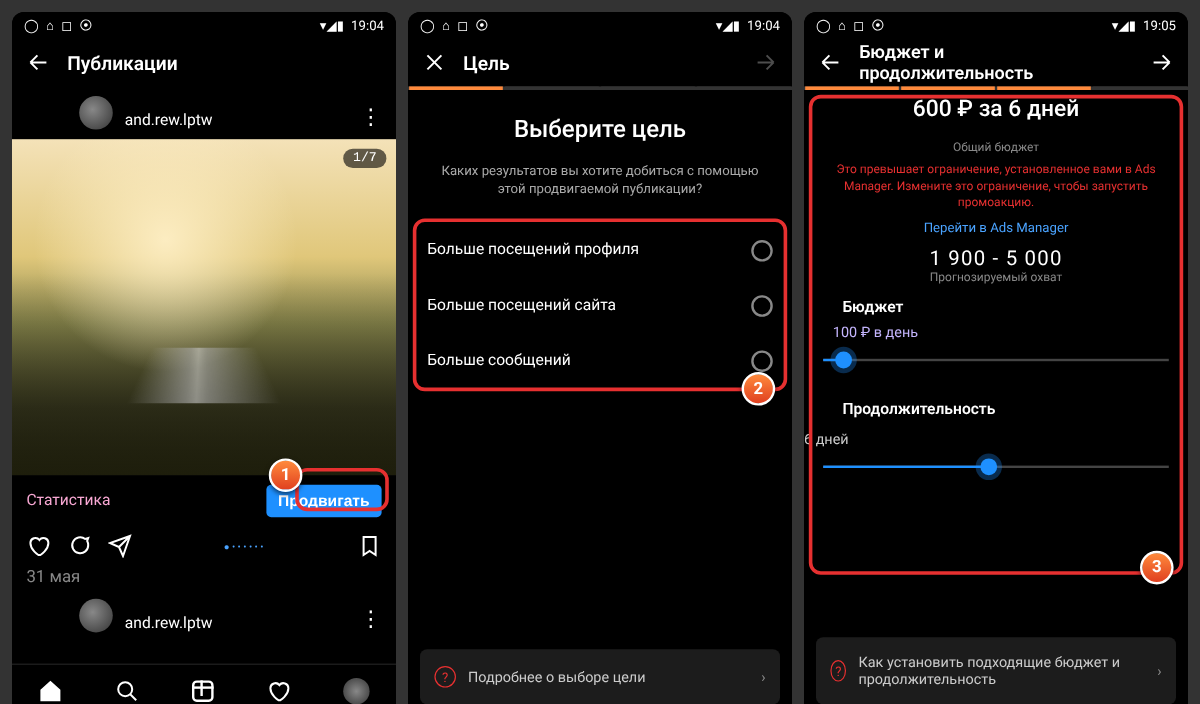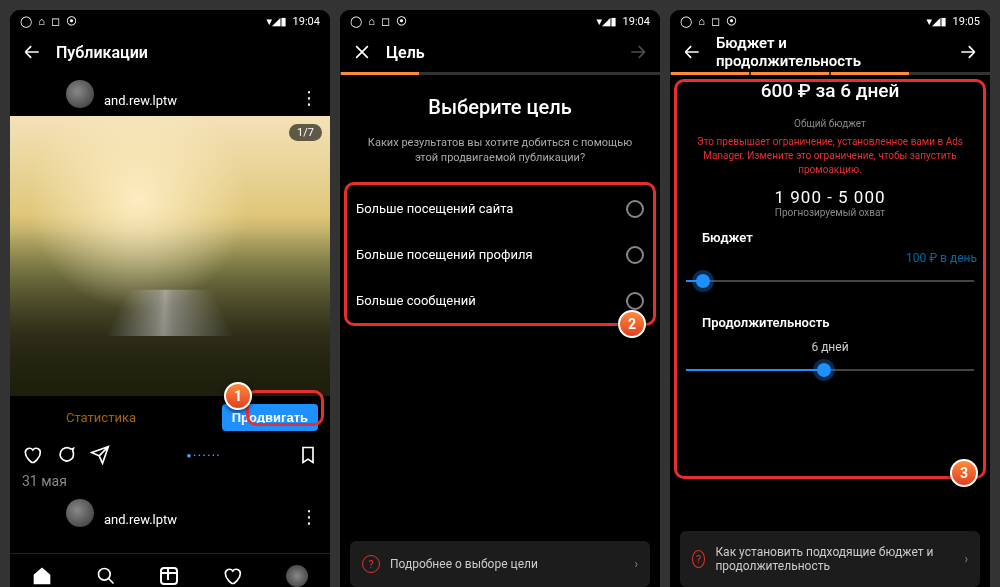--- a/index.html
+++ b/index.html
@@ -18,23 +18,23 @@
   .dots { margin-left:auto; font-size:18px; }
   .photo { position:relative; width:100%; height:280px; background:linear-gradient(to bottom,#f4e2b8 0%,#e0c77a 35%,#8c8a50 55%,#3a3a26 80%,#1d1d12 100%); overflow:hidden; }
   .photo::before { content:""; position:absolute; inset:0; background:
       radial-gradient(circle at 40% 30%, rgba(255,240,200,.9), transparent 40%),
       linear-gradient(to top, rgba(30,30,10,.8), transparent 60%);
   }
   .photo::after { content:""; position:absolute; left:0; right:0; bottom:60px; height:120px;
       background:linear-gradient(to right, transparent 30%, #aaa 45%, #ccc 48%, #aaa 51%, transparent 70%);
       transform:perspective(200px) rotateX(55deg); transform-origin:bottom; opacity:.6;
   }
-  .counter { position:absolute; top:8px; right:8px; background:rgba(0,0,0,.6); border-radius:10px; padding:2px 8px; font-size:11px; }
+  .counter { position:absolute; top:8px; right:8px; background:rgba(0,0,0,.6); border-radius:10px; padding:2px 8px; font-size:11px;font-family:Liberation Mono, monospace; }
   .actionrow { display:flex; align-items:center; padding:8px 12px; }
-  .stats-link { color:#a16207; font-size:13px;margin-left:44px; }
+  .stats-link { color:#f9a8d4; font-size:13px; }
   .promote-btn { margin-left:auto; background:#1e90ff; color:#fff; border:none; border-radius:4px; padding:6px 10px; font-size:13px; font-weight:600; }
   .iconrow { display:flex; align-items:center; gap:14px; padding:6px 12px; }
   .iconrow .grow { flex:1; text-align:center; color:#4aa3ff; letter-spacing:2px; font-size:8px; }
   .date { padding:2px 12px; color:#888; font-size:14px; }
   .bottomnav { margin-top:auto; height:44px; display:flex; align-items:center; justify-content:space-around; border-top:1px solid #222; }
   .bottomnav .avatar-sm { width:22px; height:22px; border-radius:50%; background:radial-gradient(circle,#888,#333); }
   .reels { width:18px; height:18px; border:2px solid #fff; border-radius:4px; position:relative; }
   .reels::before { content:""; position:absolute; top:3px; left:-2px; right:-2px; height:2px; background:#fff; }
   .reels::after { content:""; position:absolute; top:-2px; bottom:3px; left:5px; width:2px; background:#fff; }
   .hi1 { position:absolute; border:3px solid #e63030; border-radius:10px; pointer-events:none; }
@@ -50,26 +50,26 @@
   .radio { width:18px; height:18px; border:2px solid #888; border-radius:50%; }
   .helper { margin:auto 10px 10px; background:#1c1c1c; border-radius:6px; padding:14px 12px; display:flex; align-items:center; gap:10px; font-size:12px; color:#ccc; }
   .helper .q { width:18px; height:18px; border:1.5px solid #e63030; border-radius:50%; display:flex; align-items:center; justify-content:center; color:#e63030; font-size:11px; }
   .helper .chev { margin-left:auto; color:#888; }
   
   .warn { color:#e63030; font-size:10px; line-height:1.4; margin:6px 0; }
   .link { color:#4aa3ff; font-size:11px; }
   .reach { margin-top:10px; font-size:17px; letter-spacing:1px; }
   .reach-sub { color:#888; font-size:10px; }
   .section-label { padding:6px 32px; font-size:13px; font-weight:600; }
-  .slider-label { padding:0 13px; font-size:12px; color:#0369a1;text-align:right; }
+  .slider-label { padding:0 24px; font-size:12px; color:#c4b5fd; }
   .slider { position:relative; margin:6px 16px 18px; height:20px; }
   .slider .track { position:absolute; top:9px; left:0; right:0; height:2px; background:#444; }
   .slider .fill { position:absolute; top:9px; left:0; height:2px; background:#1e90ff; }
   .slider .thumb { position:absolute; top:3px; width:14px; height:14px; border-radius:50%; background:#1e90ff; box-shadow:0 0 0 4px rgba(30,144,255,.3); transform:translateX(-50%); }
-  .slider-center-label { text-align:center; font-size:12px; color:#ccc; margin-top:4px; }
+  .slider-center-label { font-size:12px; color:#ccc; margin-top:4px; }
 </style>
 </head>
 <body>
 
 <div class="phone">
   <div class="statusbar">
     <div class="icons-left">
       <span>◯</span>
       <span>⌂</span>
       <span>◻</span>
@@ -189,25 +189,25 @@
       <div></div>
       <div></div>
       <div></div>
   </div>
   <div class="center">
     <h2>Выберите цель</h2>
     <p>Каких результатов вы хотите добиться с помощью этой продвигаемой публикации?</p>
   </div>
   <div style="position:relative">
     <div class="radio-row">
+      <span>Больше посещений профиля</span>
+      <span class="radio"></span>
+    </div>
+    <div class="radio-row">
       <span>Больше посещений сайта</span>
-      <span class="radio"></span>
-    </div>
-    <div class="radio-row">
-      <span>Больше посещений профиля</span>
       <span class="radio"></span>
     </div>
     <div class="radio-row">
       <span>Больше сообщений</span>
       <span class="radio"></span>
     </div>
     <div class="hi1" style="left:4px; top:-4px; width:312px; height:144px;"></div>
     <div class="step-badge" style="right:14px; top:124px;">2</div>
   </div>
   <div class="helper">
@@ -249,20 +249,21 @@
     <div class="active"></div>
       <div class="active"></div>
       <div class="active"></div>
       <div></div>
   </div>
   <div style="position:relative; flex:1; display:flex; flex-direction:column;">
     <div class="center" style="padding-top:4px; padding-bottom:6px">
       <h2 style="font-size:19px">600 ₽ за 6 дней</h2>
       <div class="reach-sub">Общий бюджет</div>
       <div class="warn">Это превышает ограничение, установленное вами в Ads Manager. Измените это ограничение, чтобы запустить промоакцию.</div>
+      <div class="link">Перейти в Ads Manager</div>
       <div class="reach">1 900 - 5 000</div>
       <div class="reach-sub">Прогнозируемый охват</div>
     </div>
     <div class="section-label">Бюджет</div>
     <div class="slider-label">100 ₽ в день</div>
     <div class="slider">
       <div class="track"></div>
         <div class="fill" style="width:6%"></div>
         <div class="thumb" style="left:6%"></div>
     </div>

